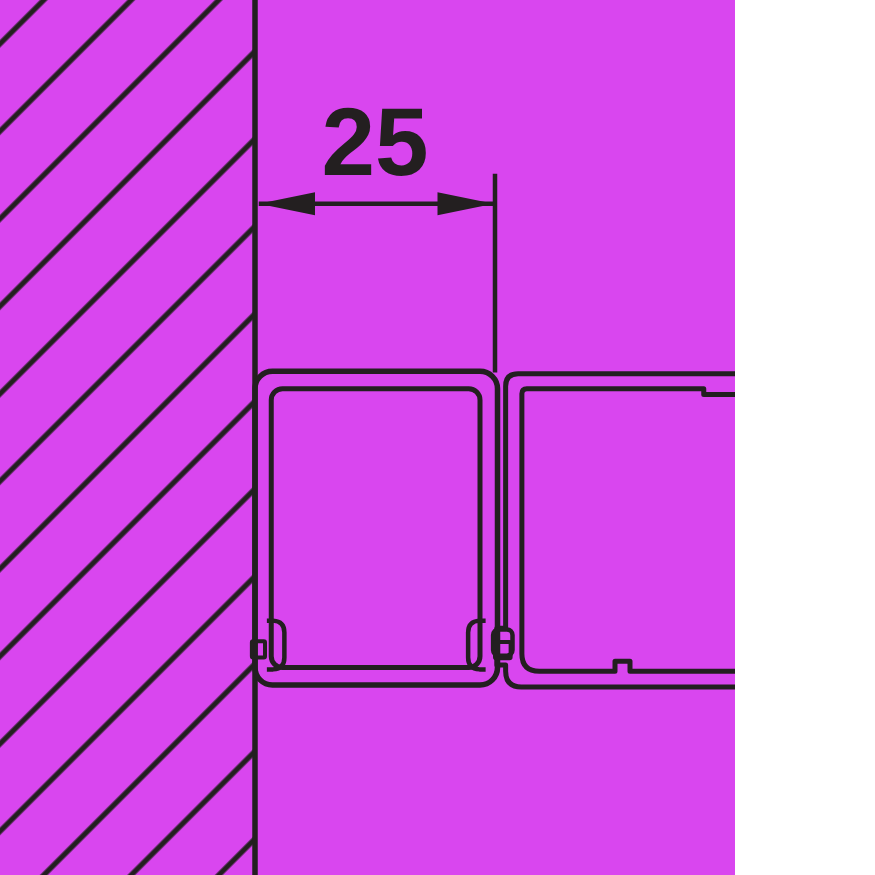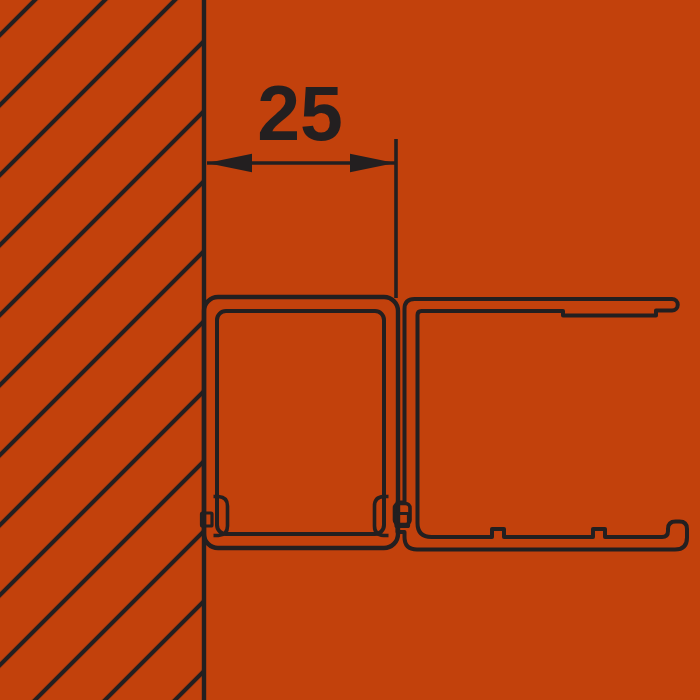--- a/index.html
+++ b/index.html
@@ -1,18 +1,18 @@
 <!DOCTYPE html>
 <html><head>
 <meta charset="utf-8">
 <style>
   html, body { margin: 0; padding: 0; background: #ffffff; }
   .stage {
-    width: 700px; height: 700px;
-    background: #c2410c;
+    width: 588px; height: 700px;
+    background: #d946ef;
     position: relative;
     font-family: "Liberation Sans", sans-serif;
     overflow: hidden;
   }
   svg { display: block; }
   .stroke { stroke: #231f20; fill: none; }
   .dim-text {
     font-family: "Liberation Sans", "DejaVu Sans", sans-serif;
     font-weight: 700;
     font-size: 77px;

